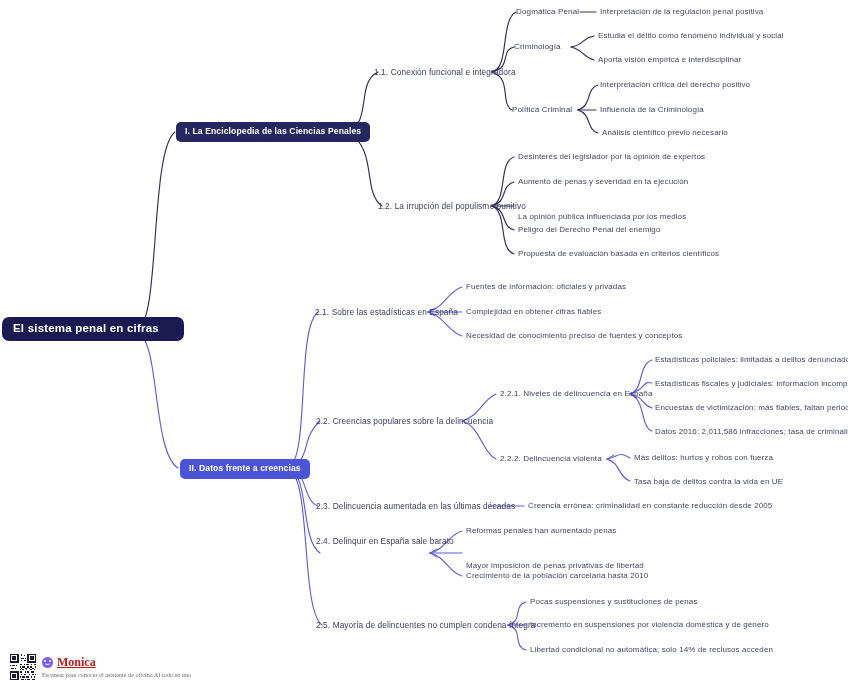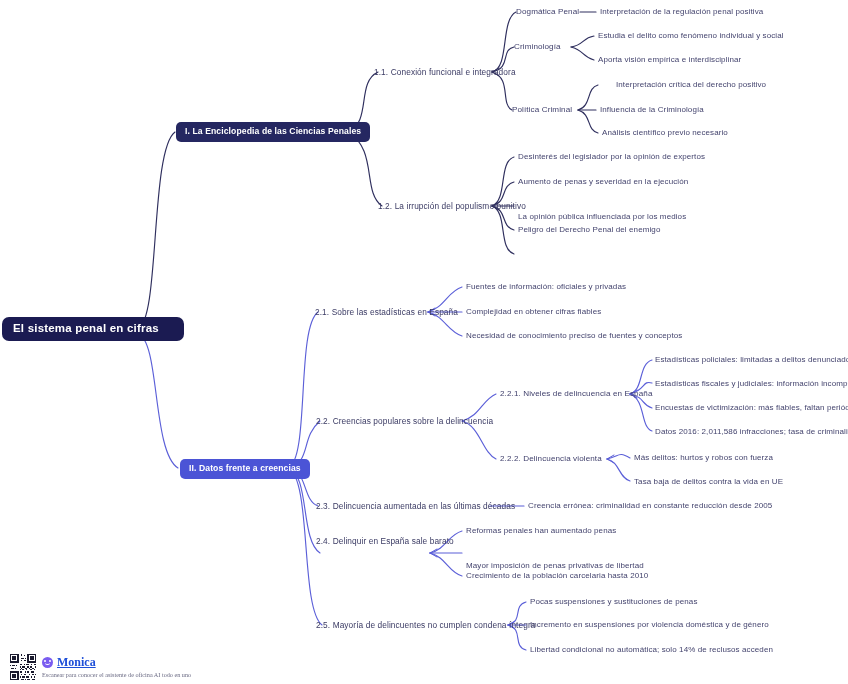--- a/index.html
+++ b/index.html
@@ -47,21 +47,21 @@
   
   #watermark{
     position:absolute;left:10px;top:654px;
     display:flex;align-items:center;gap:6px;
   }
   #qr{width:26px;height:26px;display:block;}
   .wm-text{display:flex;flex-direction:column;justify-content:center;}
   .wm-title{display:flex;align-items:center;gap:4px;}
   .wm-name{
     font-family:"Liberation Serif", serif;
-    font-weight:700;font-size:12px;color:#1d4ed8;line-height:13px;text-decoration:underline;
+    font-weight:700;font-size:12px;color:#b91c1c;line-height:13px;text-decoration:underline;
   }
   .wm-sub{
     font-family:"Liberation Serif", serif;
     font-size:6.2px;color:#6b6b84;line-height:9px;margin-top:1px;
   }
   .smiley{width:11px;height:11px;border-radius:50%;background:#7a5cf0;position:relative;display:inline-block;}
   .smiley::before,.smiley::after{
     content:"";position:absolute;top:3px;width:2px;height:2px;border-radius:50%;background:#fff;
   }
   .smiley::before{left:2px;}
@@ -158,29 +158,30 @@
   <div class="node lvl2" style="left:374px;top:66px;">1.1. Conexión funcional e integradora</div>
 
   <div class="node lvl3" style="left:516px;top:6px;">Dogmática Penal</div>
   <div class="node lvl4" style="left:600px;top:6px;">Interpretación de la regulación penal positiva</div>
 
   <div class="node lvl3" style="left:514px;top:41px;">Criminología</div>
   <div class="node lvl4" style="left:598px;top:30px;">Estudia el delito como fenómeno individual y social</div>
   <div class="node lvl4" style="left:598px;top:54px;">Aporta visión empírica e interdisciplinar</div>
 
   <div class="node lvl3" style="left:512px;top:104px;">Política Criminal</div>
-  <div class="node lvl4" style="left:616px;top:79px;">Interpretación crítica del derecho positivo</div>
+  <div class="node lvl4" style="left:600px;top:79px;">Interpretación crítica del derecho positivo</div>
   <div class="node lvl4" style="left:600px;top:104px;">Influencia de la Criminología</div>
   <div class="node lvl4" style="left:602px;top:127px;">Análisis científico previo necesario</div>
 
   <div class="node lvl2" style="left:378px;top:200px;">1.2. La irrupción del populismo punitivo</div>
   <div class="node lvl4" style="left:518px;top:151px;">Desinterés del legislador por la opinión de expertos</div>
   <div class="node lvl4" style="left:518px;top:176px;">Aumento de penas y severidad en la ejecución</div>
   <div class="node lvl4" style="left:518px;top:200px;margin-top:11px;">La opinión pública influenciada por los medios</div>
   <div class="node lvl4" style="left:518px;top:224px;">Peligro del Derecho Penal del enemigo</div>
+  <div class="node lvl4" style="left:518px;top:248px;">Propuesta de evaluación basada en criterios científicos</div>
 
   <div class="node lvl1 indigo" style="left:180px;top:459px;">II. Datos frente a creencias</div>
 
   <div class="node lvl2" style="left:315px;top:306px;">2.1. Sobre las estadísticas en España</div>
   <div class="node lvl4" style="left:466px;top:281px;">Fuentes de información: oficiales y privadas</div>
   <div class="node lvl4" style="left:466px;top:306px;">Complejidad en obtener cifras fiables</div>
   <div class="node lvl4" style="left:466px;top:330px;">Necesidad de conocimiento preciso de fuentes y conceptos</div>
 
   <div class="node lvl2" style="left:316px;top:415px;">2.2. Creencias populares sobre la delincuencia</div>
 

